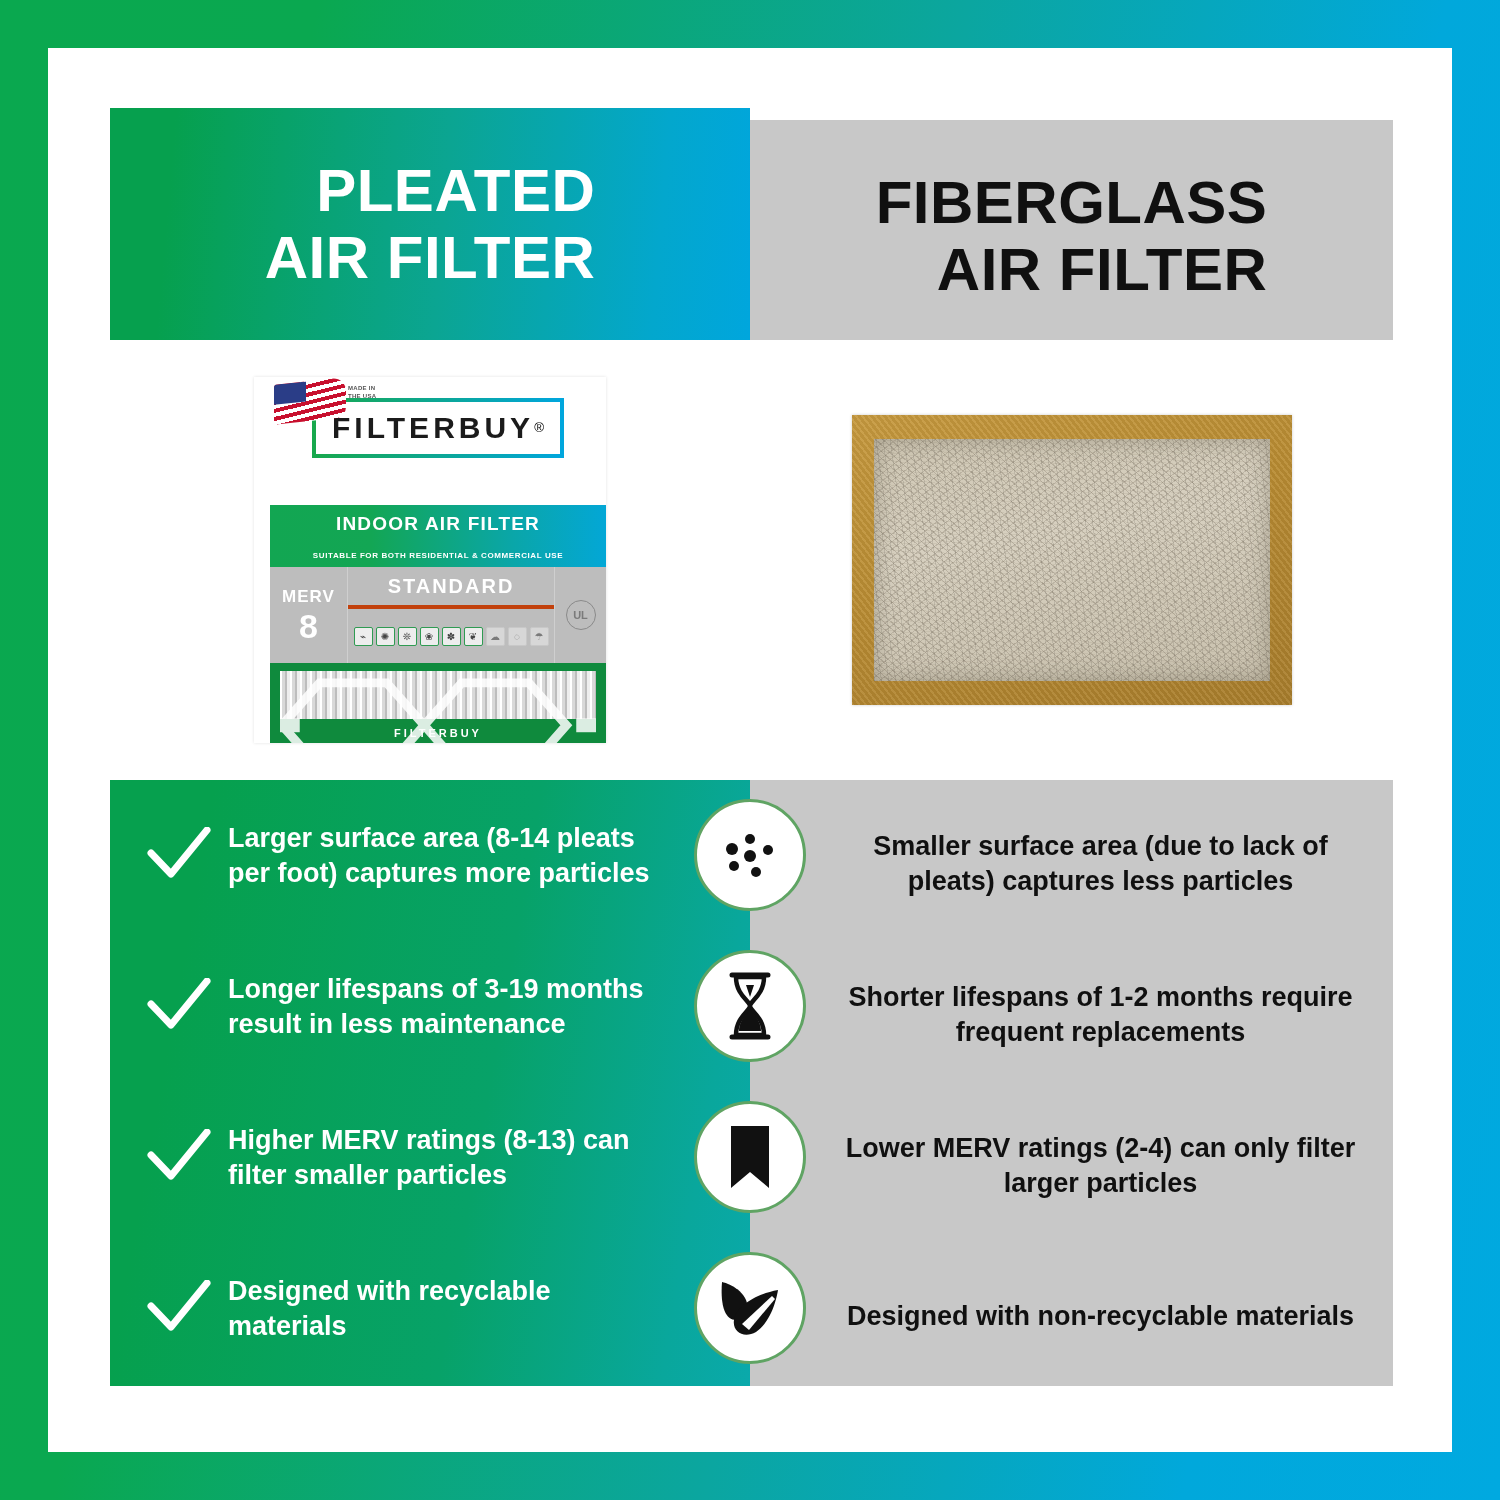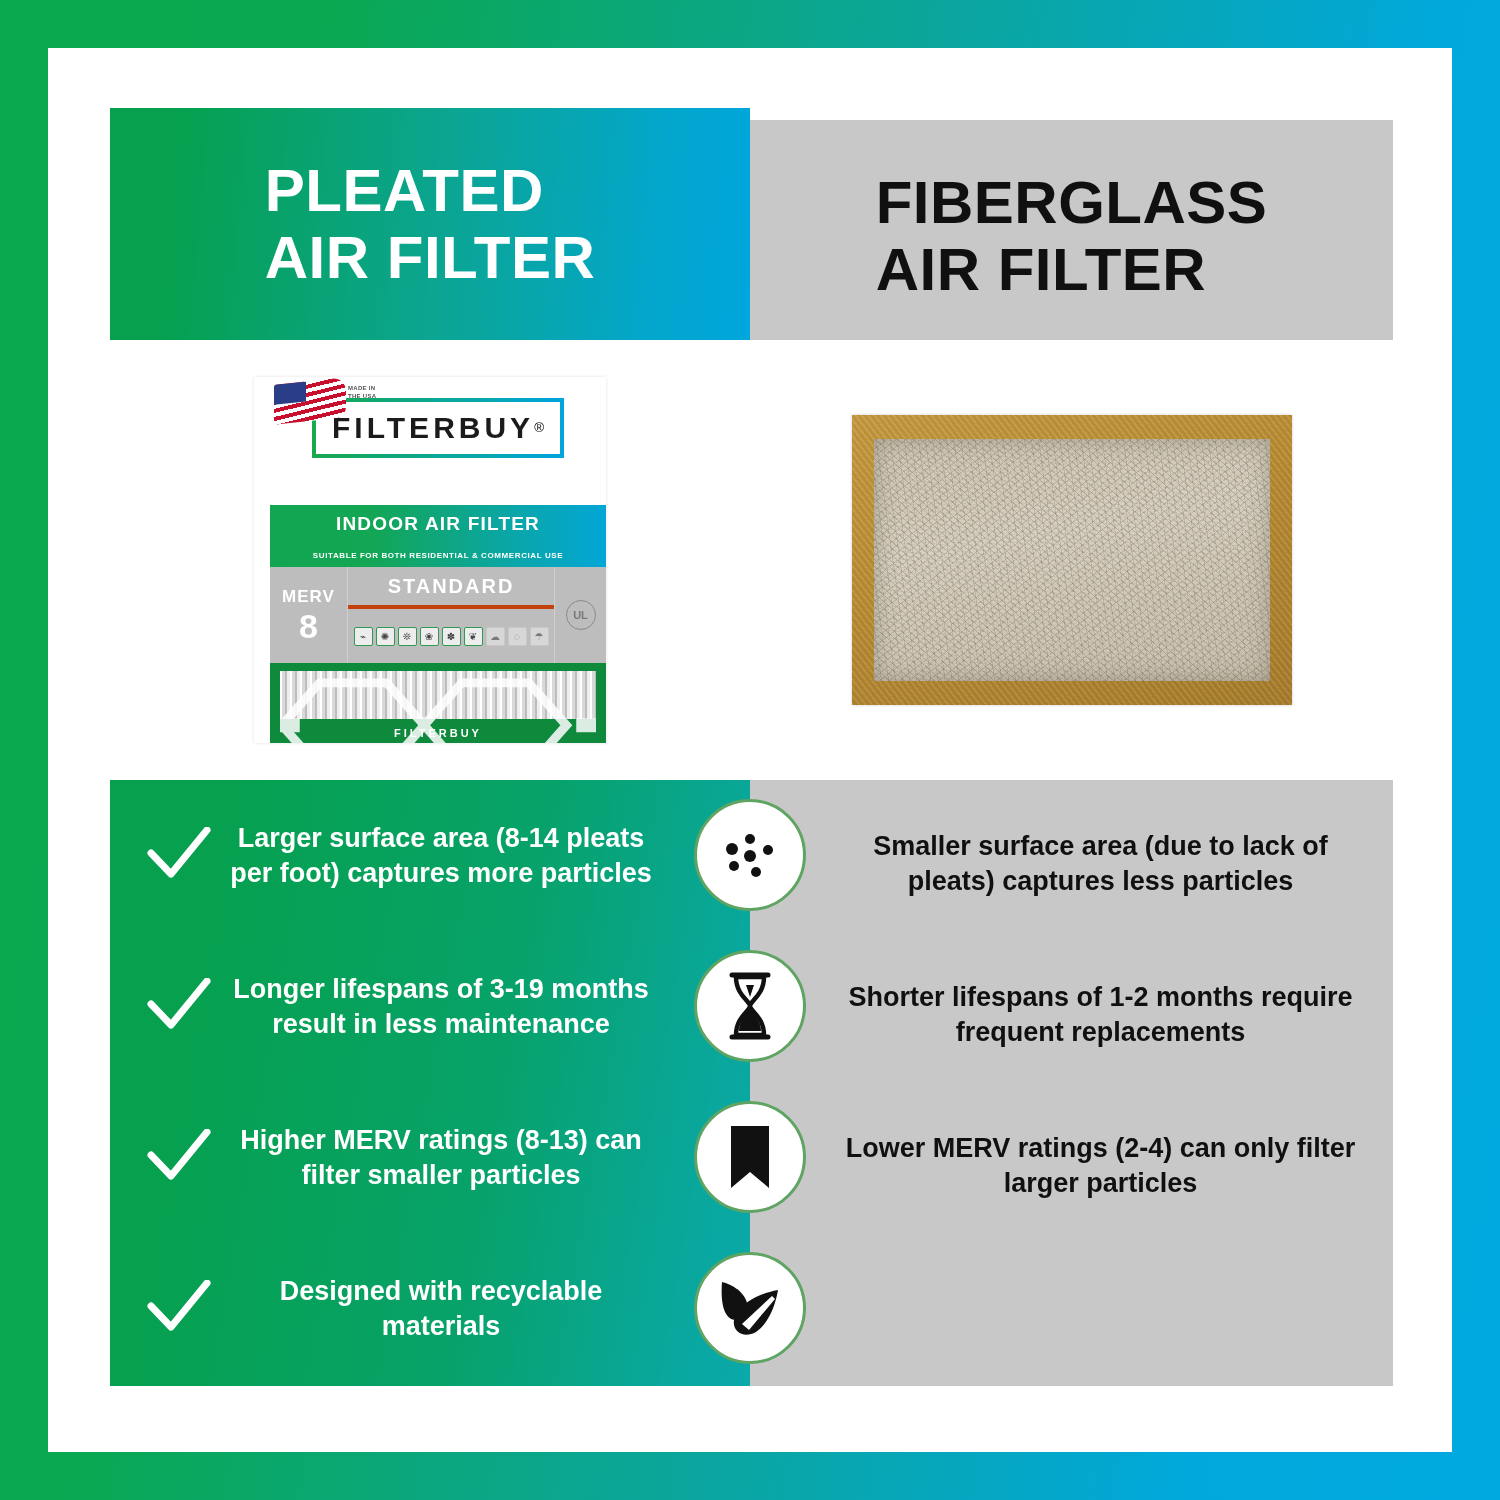--- a/index.html
+++ b/index.html
@@ -57,21 +57,21 @@
   .header-right {
     width: 643px;
     height: 100%;
     background: #c8c8c8;
     display: flex;
     align-items: center;
     justify-content: center;
     margin-top: 12px;
   }
   .header-title {
-    text-align: left;
+    text-align: right;
     font-weight: 900;
     font-size: 60px;
     line-height: 1.12;
     letter-spacing: 0.5px;
     font-family: "Liberation Sans", sans-serif;
   }
   .header-left .header-title { color: #ffffff; }
   .header-right .header-title { color: #101010; }
 
   
@@ -329,21 +329,20 @@
     align-items: center;
     justify-content: center;
   }
   .check svg { display:block; }
   .row-left-text {
     flex: 1;
     color: #ffffff;
     font-size: 27px;
     font-weight: 700;
     line-height: 1.28;
-    text-align: center;
     padding-right: 62px;
   }
   .row-right {
     width: 643px;
     height: 100%;
     display: flex;
     align-items: center;
     padding: 16px 34px 0 92px;
   }
   .row-right-text {
@@ -559,20 +558,23 @@
 
       <div class="row" style="top:1125px;">
         <div class="row-left">
           <div class="check">
             <svg width="64" height="58" viewBox="0 0 64 58">
               <path d="M4,26 L24,47 L60,3" fill="none" stroke="#ffffff" stroke-width="7" stroke-linecap="round" stroke-linejoin="round"></path>
             </svg>
           </div>
           <div class="row-left-text">Designed with recyclable materials</div>
         </div>
+        <div class="row-right">
+          <div class="row-right-text">Designed with non-recyclable materials</div>
+        </div>
       </div>
       <div class="badge" style="top:1200px;">
         <div class="badge-inner">
           <svg width="68" height="64" viewBox="0 0 68 64">
             <path d="M6,6 C6,6 24,10 30,24 C34,34 28,44 20,44 C10,44 4,32 6,6 Z" fill="#111"></path>
             <path d="M62,14 C62,14 58,44 40,56 C28,63 16,56 18,44 C20,30 40,18 62,14 Z" fill="#111"></path>
             <path d="M56,20 L26,48 L33,54 L59,23 Z" fill="#ffffff"></path>
           </svg>
         </div>
       </div>

